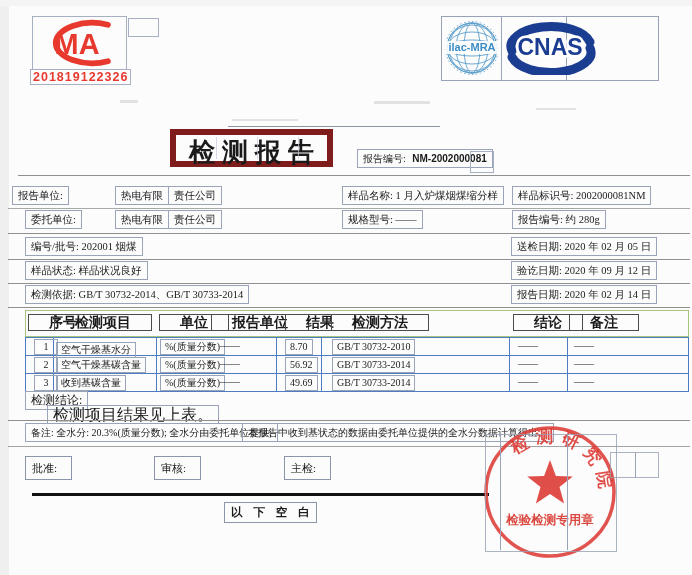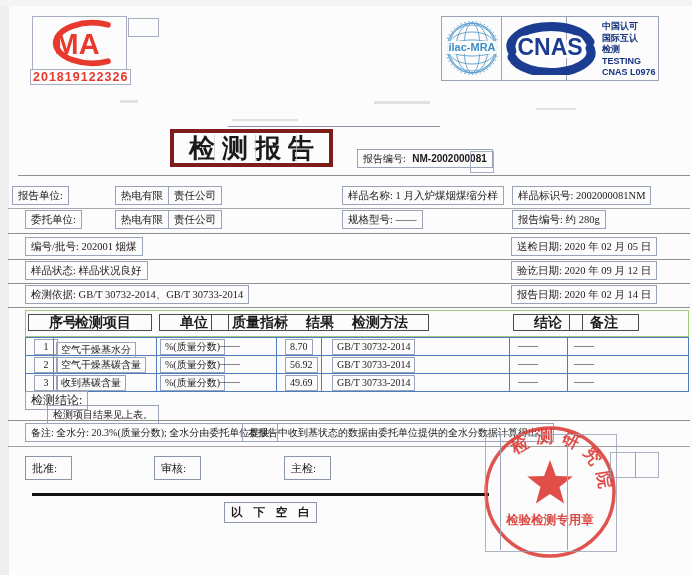--- a/index.html
+++ b/index.html
@@ -15,21 +15,21 @@
   .gray-rect{position:absolute;border:1px solid #a7b0c2}
   .hline{position:absolute;height:1px;background:#909090}
   .vline{position:absolute;width:1px;background:#9aa4b8}
   .sans{font-family:"Liberation Sans",sans-serif}
   .cma-number{position:absolute;border:1px solid #a7b0c2;color:#e8392e;font-weight:bold;
         font-size:12.5px;letter-spacing:1px;font-family:"Liberation Sans",sans-serif;
         padding:0 2px;white-space:nowrap}
   .logo-group{position:absolute;border:1px solid #98a2b6}
   .accr-line{font-family:"Liberation Sans",sans-serif;font-weight:bold;font-size:9px;
         line-height:11.5px;color:#16337f;white-space:nowrap}
-  .title-box{position:absolute;border:4px solid #7f1d1d;display:flex;align-items:center;
+  .title-box{position:absolute;border:6px solid #7f1d1d;display:flex;
         justify-content:center;font-size:26px;font-weight:bold;letter-spacing:7px;
         padding-left:7px;box-sizing:border-box}
   .title-inner-line{position:absolute;top:2px;bottom:2px;width:1px;background:#c4cada;opacity:.7}
   .thead-row{position:absolute;border:1px solid #a6c57c}
   .thead-box{position:absolute;border:1px solid #4c4c4c;font-weight:bold;font-size:14px;
         padding:1px 20px;line-height:13px;white-space:nowrap}
   .tbody{position:absolute;border:1px solid #4f7bc0}
   .tline-h{position:absolute;height:1px;background:#4f7bc0;left:0;width:100%}
   .tline-v{position:absolute;width:1px;background:#4f7bc0;top:0;height:100%}
   .tbody-box{position:absolute;border:1px solid #9aa4b8;font-size:10px;padding:0 4px;
@@ -78,27 +78,20 @@
         <circle cx="28" cy="29" r="26.5" stroke-dasharray="1.5,2.5"></circle>
       </g>
       <rect x="1" y="22" width="54" height="13" fill="#ffffff" opacity="0.9"></rect>
       <text x="28" y="32" text-anchor="middle" font-size="11" font-weight="bold" fill="#3c8dc5" font-family="Liberation Sans, sans-serif">ilac-MRA</text>
     </svg>
     <svg class="abs" style="left:60px;top:4px" width="96" height="54" viewBox="0 0 96 54" xmlns="http://www.w3.org/2000/svg">
       <path d="M 10,30 A 40,20 0 0 1 88,21" stroke="#1b3d91" stroke-width="9" fill="none" stroke-linecap="round"></path>
       <path d="M 88,27 A 40,20 0 0 1 10,36" stroke="#1b3d91" stroke-width="9" fill="none" stroke-linecap="round"></path>
       <text x="48" y="34" text-anchor="middle" font-size="23" font-weight="bold" fill="#1b3d91" font-family="Liberation Sans, sans-serif" paint-order="stroke" stroke="#ffffff" stroke-width="5">CNAS</text>
     </svg>
-    <div class="abs" style="left:160px;top:4px">
-      <div class="accr-line">中国认可</div>
-      <div class="accr-line">国际互认</div>
-      <div class="accr-line">检测</div>
-      <div class="accr-line">TESTING</div>
-      <div class="accr-line">CNAS L0976</div>
-    </div>
   </div>
 
   <div class="hline" style="left:228px;top:126px;width:212px;background:#8b95a8"></div>
   <div class="title-box" style="left:170px;top:129px;width:163px;height:38px">
     <div class="title-inner-line" style="left:40px"></div>
     <div class="title-inner-line" style="left:81px"></div>
     <div class="title-inner-line" style="left:122px"></div>
     <span>检测报告</span>
   </div>
   <div class="obox" style="left:357px;top:149px;font-size:10px">
@@ -131,21 +124,21 @@
   <div class="hline" style="left:8px;top:283px;width:682px"></div>
 
   <div class="obox" style="left:25px;top:285px">检测依据: GB/T 30732-2014、GB/T 30733-2014</div>
   <div class="obox" style="left:511px;top:285px">报告日期: 2020 年 02 月 14 日</div>
   <div class="hline" style="left:8px;top:307px;width:682px"></div>
 
   <div class="thead-row" style="left:25px;top:310px;width:662px;height:25px">
     <div class="thead-box" style="left:2px;top:3px">序号</div>
     <div class="thead-box" style="left:28px;top:3px">检测项目</div>
     <div class="thead-box" style="left:133px;top:3px">单位</div>
-    <div class="thead-box" style="left:185px;top:3px">质量指标</div>
+    <div class="thead-box" style="left:185px;top:3px">报告单位</div>
     <div class="thead-box" style="left:259px;top:3px">结果</div>
     <div class="thead-box" style="left:305px;top:3px">检测方法</div>
     <div class="thead-box" style="left:487px;top:3px">结论</div>
     <div class="thead-box" style="left:543px;top:3px">备注</div>
   </div>
 
   <div class="tbody" style="left:25px;top:337px;width:662px;height:53px">
     <div class="tline-h" style="top:17px"></div>
     <div class="tline-h" style="top:35px"></div>
     <div class="tline-v" style="left:27px"></div>
@@ -153,21 +146,21 @@
     <div class="tline-v" style="left:250px"></div>
     <div class="tline-v" style="left:295px"></div>
     <div class="tline-v" style="left:483px"></div>
     <div class="tline-v" style="left:541px"></div>
 
     <div class="tbody-box" style="left:8px;top:1px;width:14px;text-align:center">1</div>
     <div class="tbody-box" style="left:30px;top:4px">空气干燥基水分</div>
     <div class="tbody-box" style="left:134px;top:1px">%(质量分数)</div>
     <div class="tbody-box" style="left:190px;top:1px;border:none">——</div>
     <div class="tbody-box" style="left:259px;top:1px">8.70</div>
-    <div class="tbody-box" style="left:306px;top:1px">GB/T 30732-2014</div>
+    <div class="tbody-box" style="left:306px;top:1px">GB/T 30732-2010</div>
     <div class="tbody-box" style="left:488px;top:1px;border:none">——</div>
     <div class="tbody-box" style="left:544px;top:1px;border:none">——</div>
 
     <div class="tbody-box" style="left:8px;top:19px;width:14px;text-align:center">2</div>
     <div class="tbody-box" style="left:30px;top:19px">空气干燥基碳含量</div>
     <div class="tbody-box" style="left:134px;top:19px">%(质量分数)</div>
     <div class="tbody-box" style="left:190px;top:19px;border:none">——</div>
     <div class="tbody-box" style="left:259px;top:19px">56.92</div>
     <div class="tbody-box" style="left:306px;top:19px">GB/T 30733-2014</div>
     <div class="tbody-box" style="left:488px;top:19px;border:none">——</div>
@@ -177,21 +170,21 @@
     <div class="tbody-box" style="left:30px;top:37px">收到基碳含量</div>
     <div class="tbody-box" style="left:134px;top:37px">%(质量分数)</div>
     <div class="tbody-box" style="left:190px;top:37px;border:none">——</div>
     <div class="tbody-box" style="left:259px;top:37px">49.69</div>
     <div class="tbody-box" style="left:306px;top:37px">GB/T 30733-2014</div>
     <div class="tbody-box" style="left:488px;top:37px;border:none">——</div>
     <div class="tbody-box" style="left:544px;top:37px;border:none">——</div>
   </div>
 
   <div class="obox" style="left:25px;top:391px;font-size:12px">检测结论:</div>
-  <div class="obox" style="left:47px;top:405px;font-size:10px">检测项目结果见上表。</div>
+  <div class="obox" style="left:47px;top:405px;font-size:16px">检测项目结果见上表。</div>
   <div class="hline" style="left:8px;top:420px;width:682px"></div>
 
   <div class="obox" style="left:25px;top:423px;font-size:10px">备注: 全水分: 20.3%(质量分数); 全水分由委托单位提供;</div>
   <div class="obox" style="left:242px;top:423px;font-size:10px">本报告中收到基状态的数据由委托单位提供的全水分数据计算得出。</div>
   <div class="hline" style="left:8px;top:446px;width:682px;background:#a3a3a3"></div>
 
   <div class="sign-box" style="left:25px;top:456px">批准:</div>
   <div class="sign-box" style="left:154px;top:456px">审核:</div>
   <div class="sign-box" style="left:284px;top:456px">主检:</div>
 

